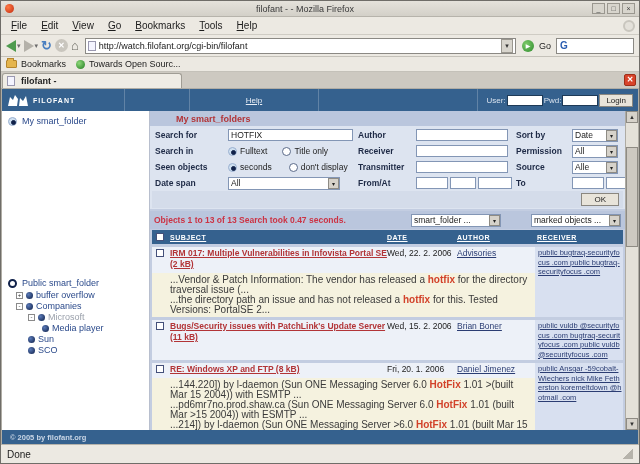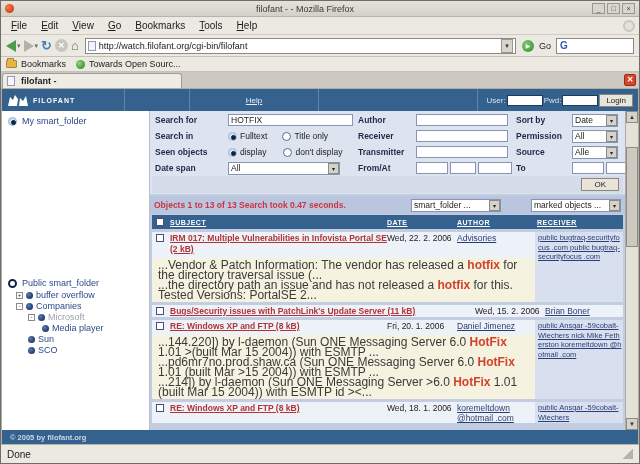--- a/index.html
+++ b/index.html
@@ -114,21 +114,21 @@
 
   .rows { flex:1; overflow:hidden; padding:0 2px; }
   .trow { display:flex; margin-top:3px; }
   .trow-main { flex:1; display:flex; flex-direction:column; background:#edf1f8; }
   .titleline { display:flex; align-items:flex-start; padding-top:1px; }
   .tl-cb { width:16px; display:flex; justify-content:center; padding-top:1px; flex:0 0 auto; }
   .subj-link { flex:1; color:#b23437; font-weight:bold; font-size:8.5px; text-decoration:underline; padding-left:2px; line-height:11px; }
   .date-cell { width:70px; flex:0 0 auto; font-size:8.5px; color:#222; line-height:11px; }
   .auth-cell { width:78px; flex:0 0 auto; font-size:8.5px; line-height:10px; }
   .auth-cell a, .rcv a { color:#2b3d73; text-decoration:underline; }
-  .snippet { background:#f5f2df; margin-top:3px; padding:2px 2px 2px 6px; font-size:12px; color:#3a3a3a; line-height:10px; }
+  .snippet { background:#f5f2df; margin-top:3px; padding:2px 2px 2px 18px; font-size:10px; color:#3a3a3a; line-height:10px; }
   .snippet .hl { color:#d2422a; font-weight:bold; }
   .rcv { width:88px; flex:0 0 auto; background:#d8e0f0; font-size:7.5px; line-height:9.5px; padding:1px 1px 1px 3px; overflow:hidden; word-break:break-all; }
 
   .scrollcol { width:13px; background:#d6d2ca; border-left:1px solid #aeaba3; display:flex; flex-direction:column; flex:0 0 auto; }
   .sc-btn { height:12px; background:#d6d2ca; border:1px solid #8e8b84; font-size:6px; text-align:center; line-height:11px; color:#333; flex:0 0 auto; }
   .sc-track { flex:1; position:relative; background:#e4e1d9; }
   .sc-thumb { position:absolute; top:8%; left:0; width:100%; height:34%; background:#cdc9c1; border:1px solid #8e8b84; }
 
   .page-footer { height:14px; background:#35618e; display:flex; align-items:center; padding-left:8px; flex:0 0 auto; }
   .footer-text { color:#c9d6e6; font-size:7.5px; font-weight:bold; }
@@ -264,20 +264,23 @@
               <div class="tree-item lvl2">
                 <span class="sphere"></span>
                 <span class="tlabel">SCO</span>
               </div>
             </div>
         </div>
       </div>
 
       <div class="main">
 
+        <div class="bar main-title">
+          <span>My smart_folders</span>
+        </div>
 
         <div class="form">
           <div class="frow">
             <span class="flabel">Search for</span>
             <span class="fctrl">
                 <input class="inp w125" value="HOTFIX" style="">
               </span>
             <span class="flabel2">Author</span>
             <span class="fctrl2">
                 <input class="inp w92" style="">
@@ -312,21 +315,21 @@
                   <span class="stext">All</span>
                   <span class="sarrow">▾</span>
                 </span>
               </span>
           </div>
           <div class="frow">
             <span class="flabel">Seen objects</span>
             <span class="fctrl">
               <span class="rgroup">
                   <span class="radio sel"></span>
-                  <span>display</span>
+                  <span>seconds</span>
                 </span>
               <span class="rgroup" style="margin-left:14px">
                   <span class="radio"></span>
                   <span>don't display</span>
                 </span>
             </span>
             <span class="flabel2">Transmitter</span>
             <span class="fctrl2">
                 <input class="inp w92" style="">
               </span>
@@ -409,20 +412,21 @@
               <div class="trow-main">
                 <div class="titleline">
                   <span class="tl-cb">
                     <span class="cbx"></span>
                   </span>
                   <a class="subj-link">Bugs/Security issues with PatchLink's Update Server (11 kB)</a>
                   <span class="date-cell">Wed, 15. 2. 2006</span>
                   <span class="auth-cell"><a>Brian Boner</a></span>
                 </div>
               </div>
+              <div class="rcv"><a>public vuldb @securityfocus .com bugtraq-securityfocus .com public vuldb @securityfocus .com</a></div>
             </div>
             <div class="trow">
               <div class="trow-main">
                 <div class="titleline">
                   <span class="tl-cb">
                     <span class="cbx"></span>
                   </span>
                   <a class="subj-link">RE: Windows XP and FTP (8 kB)</a>
                   <span class="date-cell">Fri, 20. 1. 2006</span>
                   <span class="auth-cell"><a>Daniel Jimenez</a></span>

